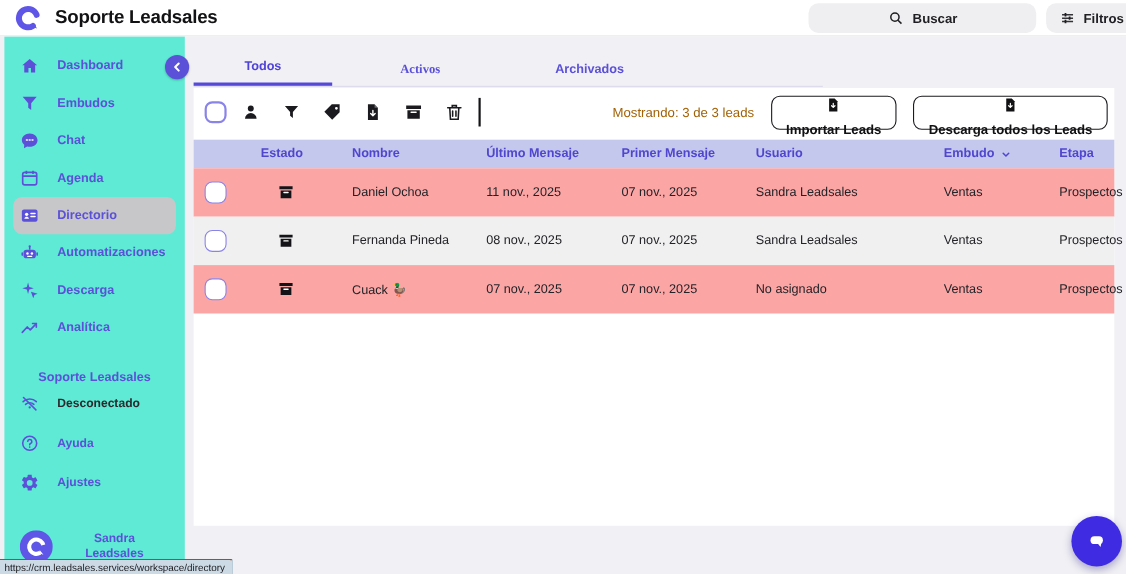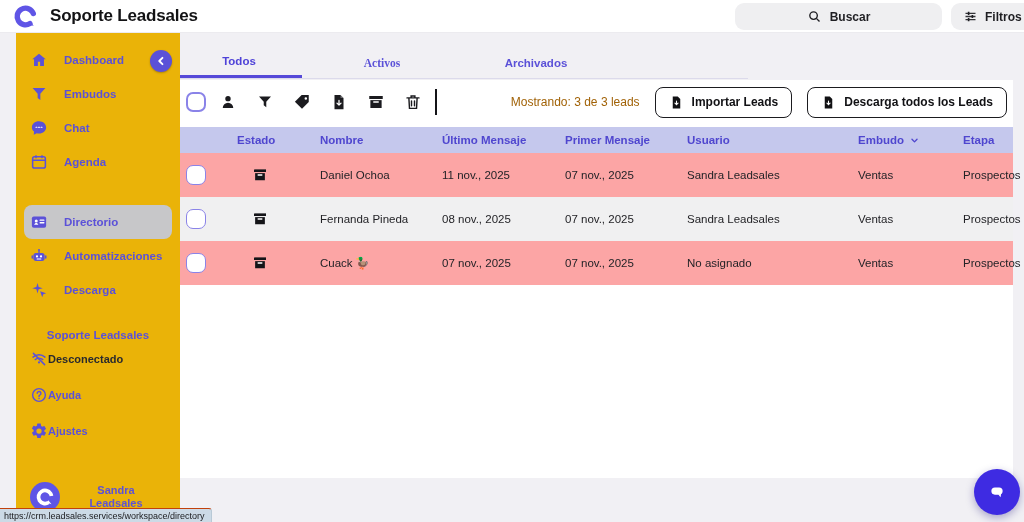--- a/index.html
+++ b/index.html
@@ -12,32 +12,32 @@
   .brand { display:flex; align-items:center; gap:12px; padding-left:13px; }
   .brand-title { font-size:17px; font-weight:800; color:#121214; letter-spacing:-0.2px; }
   .searchbox { position:absolute; left:735px; top:3px; width:207px; height:27px; background:#EFEFF1;
                border-radius:9px; display:flex; align-items:center; gap:8px; padding:0 12px;
                font-size:12px; font-weight:700; color:#1F1F23;justify-content:center; }
   .filters-btn { position:absolute; left:951px; top:3px; width:88px; height:27px; background:#EFEFF1;
                  border-radius:9px; display:flex; align-items:center; gap:7px; padding:0 12px;
                  font-size:12px; font-weight:700; color:#1F1F23; }
 
   
-  .sidebar { position:absolute; left:16px; top:33px; width:164px; height:489px; background:#eab308; z-index:4; }
+  .sidebar { position:absolute; left:4px; top:33px; width:164px; height:489px; background:#5eead4; z-index:4; }
   .nav { padding-top:10px; }
   .nav-item { position:relative; height:34px; display:flex; align-items:center; margin:0 8px;
               padding-left:6px; border-radius:8px; cursor:pointer; }
   .nav-item .lbl { margin-left:16px; font-size:11.5px; font-weight:700; color:#5B51D8; }
-  .nav-item.selected { background:#C7C7C9;margin-top:26px; }
+  .nav-item.selected { background:#C7C7C9; }
   .ico { width:18px; height:18px; flex:0 0 18px; display:inline-flex; }
   .ico svg { width:100%; height:100%; }
   .ws-label { margin-top:22px; text-align:center; font-size:11.5px; font-weight:700; color:#5B51D8; }
   .foot-item { height:36px; display:flex; align-items:center; margin:0 8px; padding-left:6px; }
   .foot-item:first-of-type { margin-top:16px; }
-  .foot-item .lbl { font-size:11px; font-weight:700; color:#5B51D8; }
+  .foot-item .lbl { margin-left:16px; font-size:11px; font-weight:700; color:#5B51D8; }
   .foot-item .lbl.dark { color:#2A2A2E; }
   .sidebar-user { position:absolute; left:14px; top:449px; display:flex; align-items:center; gap:14px; }
   .user-name { width:84px; text-align:center; font-size:11px; font-weight:700; color:#5B51D8; line-height:1.15; }
 
   .collapse-btn { position:absolute; left:150px; top:50px; width:22px; height:22px; border-radius:50%;
                   background:#5B51D8; display:flex; align-items:center; justify-content:center; z-index:6;
                   box-shadow:0 1px 2px rgba(0,0,0,.25); cursor:pointer; }
 
   
   .main { position:absolute; left:164px; top:33px; width:860px; height:489px; background:#F1F0F4; }
@@ -51,21 +51,21 @@
 
   .action-bar { height:44px; display:flex; align-items:center; padding-left:10px; padding-right:6px; }
   .checkbox { width:20px; height:20px; border:2px solid #8A83E8; border-radius:7px; background:#fff; cursor:pointer; flex:0 0 20px; }
   .tool-ico { width:18px; height:18px; margin-left:19px; display:inline-flex; cursor:pointer; }
   .tool-ico:first-of-type { margin-left:13px; }
   .tool-ico svg { width:100%; height:100%; }
   .text-cursor { width:2px; height:26px; background:#141418; margin-left:13px; }
   .showing { margin-left:auto; font-size:12px; color:#a16207; }
   .btn { display:flex; align-items:center; gap:8px; height:31px; border:1.5px solid #1B1B1F; border-radius:8px;
          background:#fff; padding:0 13px; font-family:inherit; font-size:12px; font-weight:700; color:#111114;
-         margin-left:15px; cursor:pointer; }
+         margin-left:15px; cursor:pointer;flex-direction:column; }
 
   .trow { display:grid; grid-template-columns:46px 64px 110px 111px 110px 159px 93px auto;
           align-items:center; padding-left:10px;gap:12px; }
   .thead { height:26px; background:#C5C8ED; font-size:11.5px; font-weight:700; color:#4F46CF; margin-top:3px; }
   .thead .c-embudo { display:flex; align-items:center; gap:5px; cursor:pointer; }
   .lead-row { height:44px; font-size:11.5px; color:#232327; cursor:pointer; background:#fca5a5; }
   .lead-row.stripe { background:#F0F0F1; }
   .lead-row .checkbox { border-width:1.5px; }
   .estado-cell { display:flex; }
   .estado-cell .ico { margin-left:7px; }
@@ -174,20 +174,29 @@
       <span class="lbl">Automatizaciones</span>
     </div>
     <div class="nav-item">
       <span class="ico">
           <svg viewBox="0 0 24 24" fill="#5B51D8">
             <path d="M10 2.5 11.5 8 17 9.5 11.5 11 10 16.5 8.5 11 3 9.5 8.5 8Z"></path>
             <path d="M13.5 13.5l8 2.7-3.8 1.4-1.4 3.9Z"></path>
           </svg>
         </span>
       <span class="lbl">Descarga</span>
+    </div>
+    <div class="nav-item">
+      <span class="ico">
+          <svg viewBox="0 0 24 24" fill="none" stroke="#5B51D8" stroke-width="2" stroke-linecap="round" stroke-linejoin="round">
+            <path d="M3 17.5 9 11l3.7 3.6L20 7"></path>
+            <path d="M15.5 6.8H20v4.5" fill="none"></path>
+          </svg>
+        </span>
+      <span class="lbl">Analítica</span>
     </div>
   </nav>
 
   <div class="ws-label">Soporte Leadsales</div>
 
   <div class="foot-item">
     <span class="ico">
         <svg viewBox="0 0 24 24" fill="none" stroke="#5B51D8" stroke-width="1.9" stroke-linecap="round">
           <path d="M4 9.5a11.5 11.5 0 0 1 16 0M7 12.8a7.5 7.5 0 0 1 10 0"></path>
           <circle cx="12" cy="16.5" r="1.4" fill="#5B51D8" stroke="none"></circle>

